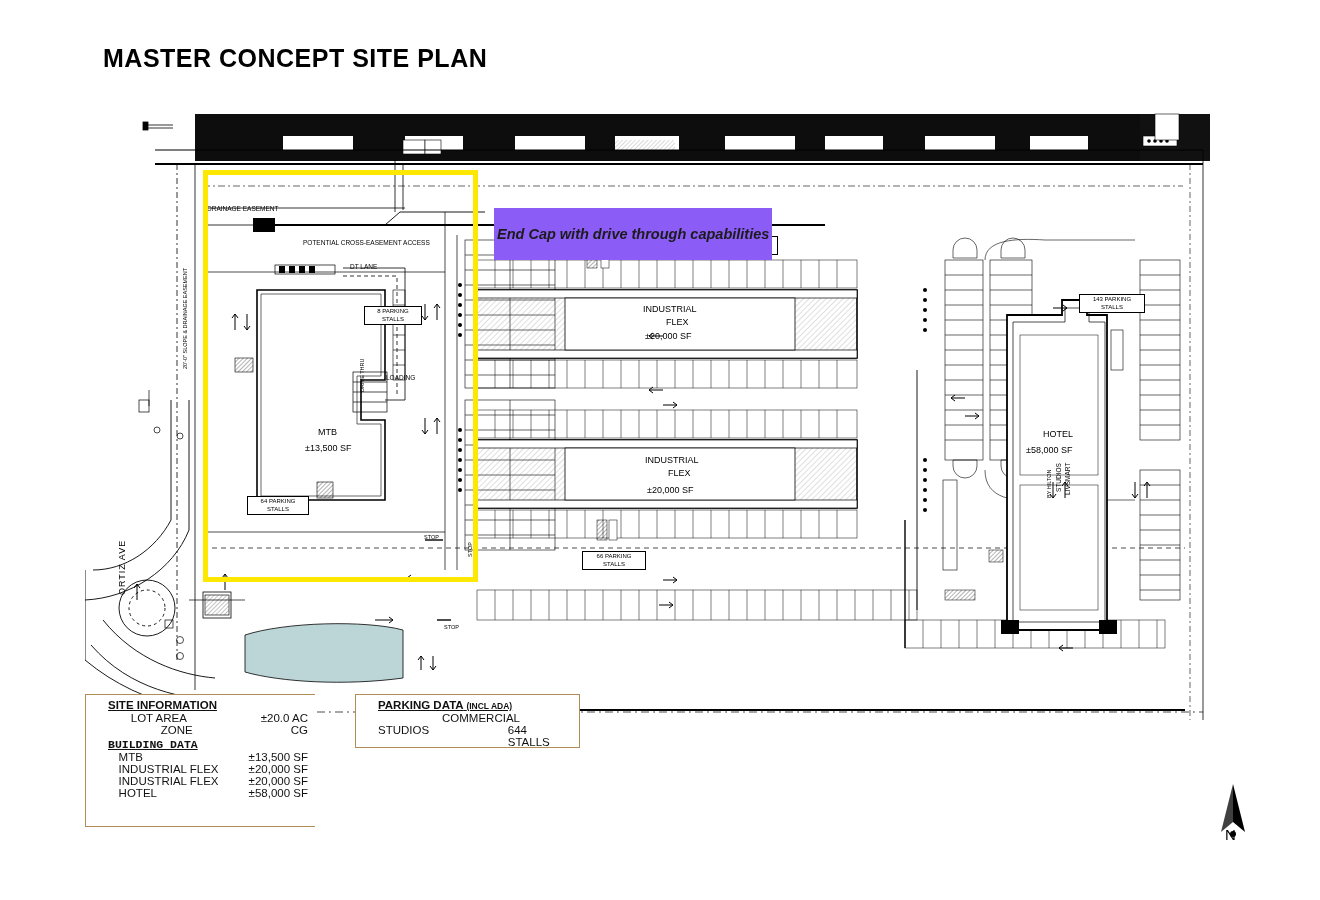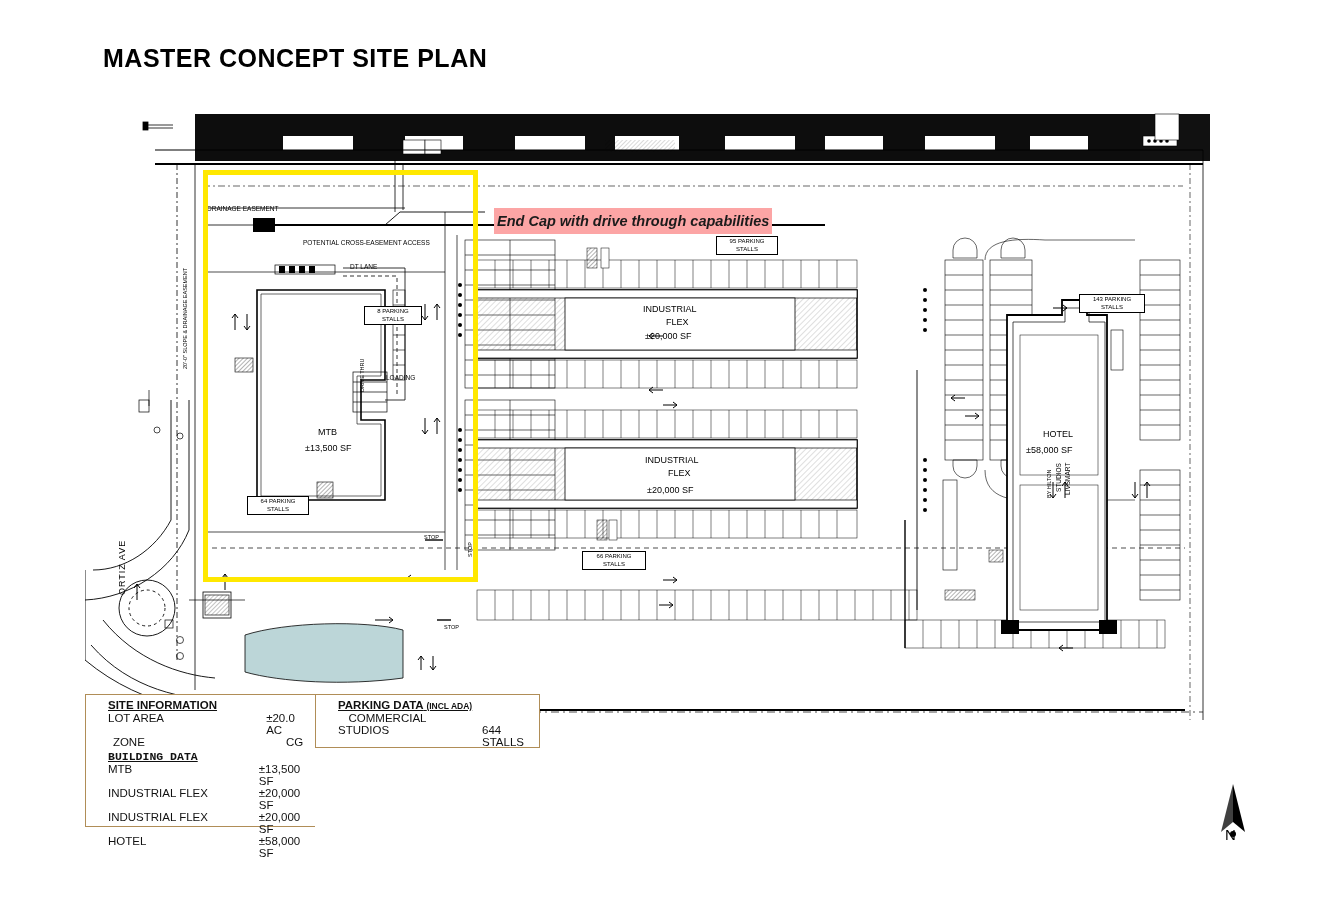--- a/index.html
+++ b/index.html
@@ -47,22 +47,22 @@
   .lbl.sm { font-size: 6.5px; }
   .lbl.xs { font-size: 5.5px; }
   .lbl.md { font-size: 9px; }
 
   .callout {
     position: absolute;
     font-style: italic;
     font-weight: bold;
     font-size: 14.5px;
     color: #1b1b1b;
-    background: #fca5a5;
-    padding: 5px 3px;
+    background: #8b5cf6;
+    padding: 18px 3px;
     white-space: nowrap;
   }
 
   .hl-box {
     position: absolute;
     border: 5px solid #ffe800;
     box-sizing: border-box;
     pointer-events: none;
   }
 
@@ -93,35 +93,34 @@
   }
   .info-box {
     border: 1px solid #b08d57;
     background: #fff;
     padding: 4px 7px 6px 22px;
     font-size: 11.5px;
     color: #111;
     box-sizing: border-box;
   }
   .info-box.left { width: 230px; height: 133px; border-right: none;}
-  .info-box.right { width: 225px; height: 54px; }
+  .info-box.right { width: 225px; height: 54px; margin-left: 40px; }
   .info-head {
     font-weight: bold;
     text-decoration: underline;
     margin-bottom: 1px;
   }
   .info-head .small {
     font-size: 8.5px;
     font-weight: bold;
     text-decoration: none;
   }
   .info-row {
     display: flex;
-    justify-content: center;
-    gap: 43px;
+    justify-content: flex-end;
   }
   .info-row .k { width: 130px; }
   .info-row .v { text-align: left; }
   .sub-head {
     font-weight: bold;
     text-decoration: underline;
     margin-top: 2px;
     font-family: Liberation Mono, monospace;
   }
 

